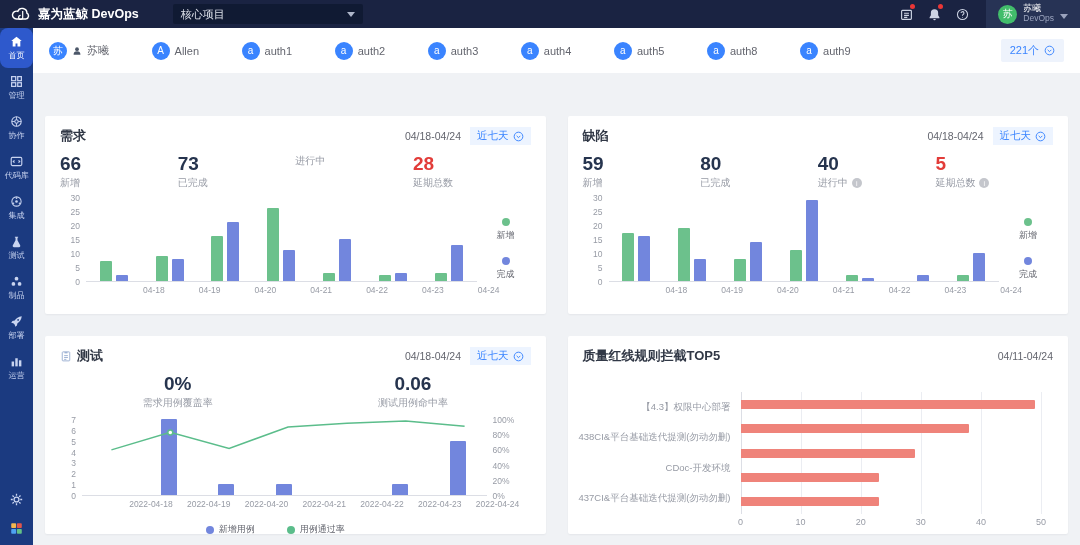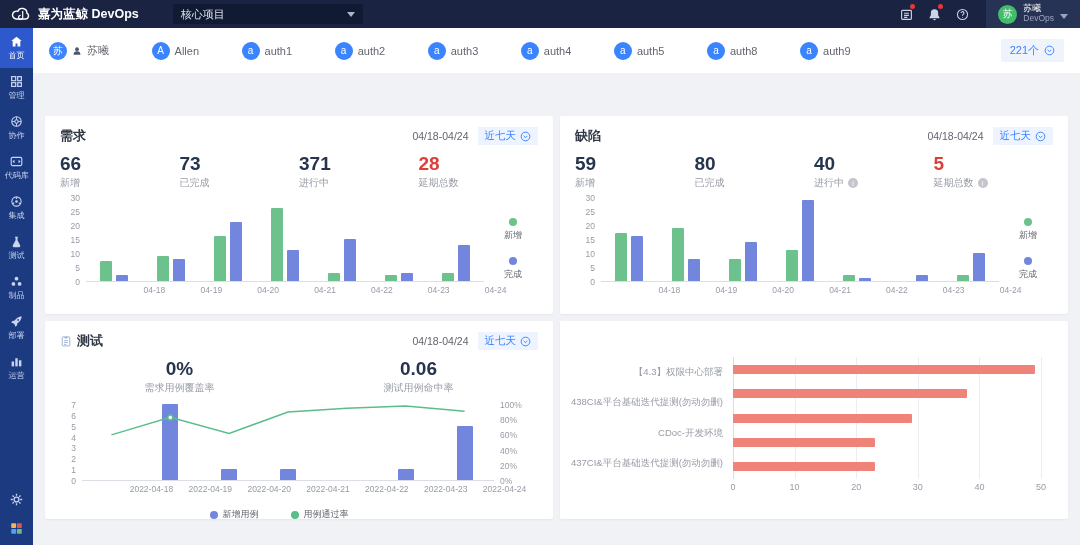--- a/index.html
+++ b/index.html
@@ -22,40 +22,40 @@
     display:flex;align-items:center;justify-content:center;}
   .u-names{display:flex;flex-direction:column;line-height:1.1;}
   .u-name{font-size:9px;color:#fff;}
   .u-org{font-size:8.5px;color:#9aa3bd;}
   .tb-user .caret2 svg{width:8px;height:5px;color:#9aa3bd;}
   
   .layout{flex:1;display:flex;min-height:0;}
   .sidebar{width:33px;background:#1b3a80;display:flex;flex-direction:column;flex:0 0 33px;}
   .nav-item{height:40px;display:flex;flex-direction:column;align-items:center;justify-content:center;gap:2px;
     color:#c9d4f0;cursor:pointer;}
-  .nav-item.active{background:#2e59cc;color:#fff;}
+  .nav-item.active{background:#2e59cc;color:#fff;border-radius:8px;}
   .nav-ic svg{width:13px;height:13px;display:block;}
   .nav-lbl{font-size:8.5px;transform:scale(.95);white-space:nowrap;}
   .nav-bottom{margin-top:auto;padding-bottom:10px;display:flex;flex-direction:column;align-items:center;gap:16px;}
   .nav-tool{cursor:pointer;color:#c9d4f0;}
   .nav-tool svg{width:13px;height:13px;display:block;}
   .main{flex:1;background:#f0f2f5;min-width:0;}
   
   .members-bar{height:45px;background:#fff;display:flex;align-items:center;padding:0 16px;}
   .members-list{flex:1;display:flex;justify-content:space-between;align-items:center;padding-right:150px;}
   .member{display:flex;align-items:center;gap:5px;cursor:pointer;}
   .m-avatar{width:18px;height:18px;border-radius:50%;background:#3a84ff;color:#fff;font-size:10px;
     display:flex;align-items:center;justify-content:center;}
   .m-name{font-size:11px;color:#63656e;}
   .owner-ic svg{width:10px;height:10px;display:block;color:#4b5668;}
   .count-pill{background:#eef3fc;color:#3a84ff;font-size:11px;padding:4px 9px;border-radius:2px;
     display:flex;gap:5px;align-items:center;cursor:pointer;}
   .count-pill svg{width:11px;height:11px;display:block;}
   
-  .cards{display:grid;grid-template-columns:1fr 1fr;gap:7px;padding:0 12px;margin-top:43px;}
+  .cards{display:grid;grid-template-columns:1fr 1fr;gap:22px;padding:0 12px;margin-top:43px;}
   .card{background:#fff;height:198px;padding:10px 15px 6px;border-radius:2px;box-shadow:0 1px 2px rgba(25,25,41,.05);}
   .card-header{display:flex;justify-content:space-between;align-items:center;height:20px;}
   .card-title{font-size:13px;font-weight:bold;color:#313846;display:flex;align-items:center;gap:5px;}
   .title-ic{color:#9fb3d4;}
   .title-ic svg{width:12px;height:12px;display:block;}
   .header-right{display:flex;align-items:center;gap:9px;}
   .date{font-size:10.5px;color:#63656e;}
   .pill{background:#edf4ff;color:#3a84ff;font-size:10.5px;padding:2px 7px;border-radius:0;
     display:flex;align-items:center;gap:4px;cursor:pointer;}
   .pill svg{width:11px;height:11px;display:block;}
@@ -358,21 +358,20 @@
                   <span>新增</span>
                 </div>
               </div>
               <div class="stat">
                 <div class="num">73</div>
                 <div class="lbl">
                   <span>已完成</span>
                 </div>
               </div>
               <div class="stat">
-                <div class="num">371</div>
                 <div class="lbl">
                   <span>进行中</span>
                 </div>
               </div>
               <div class="stat">
                 <div class="num red">28</div>
                 <div class="lbl">
                   <span>延期总数</span>
                 </div>
               </div>
@@ -632,20 +631,28 @@
                 </div>
                 <div class="c-lg-item">
                   <span class="dot8" style="background: rgb(91, 189, 139);"></span>
                   <span class="lg-txt">用例通过率</span>
                 </div>
               </div>
             </div>
         </section>
 
         <section class="card">
+          <div class="card-header">
+            <div class="card-title">
+              <span>质量红线规则拦截TOP5</span>
+            </div>
+            <div class="header-right">
+              <span class="date">04/11-04/24</span>
+            </div>
+          </div>
           <div class="hchart">
               <div class="h-labels">
                 <div class="h-lbl">【4.3】权限中心部署</div>
                 <div class="h-lbl">438CI&amp;平台基础迭代提测(勿动勿删)</div>
                 <div class="h-lbl">CDoc-开发环境</div>
                 <div class="h-lbl">437CI&amp;平台基础迭代提测(勿动勿删)</div>
               </div>
               <div class="h-rows">
                 <div class="h-grid" style="left: 0%; background: rgb(220, 222, 229);"></div>
                 <div class="h-grid" style="left: 20%;"></div>

